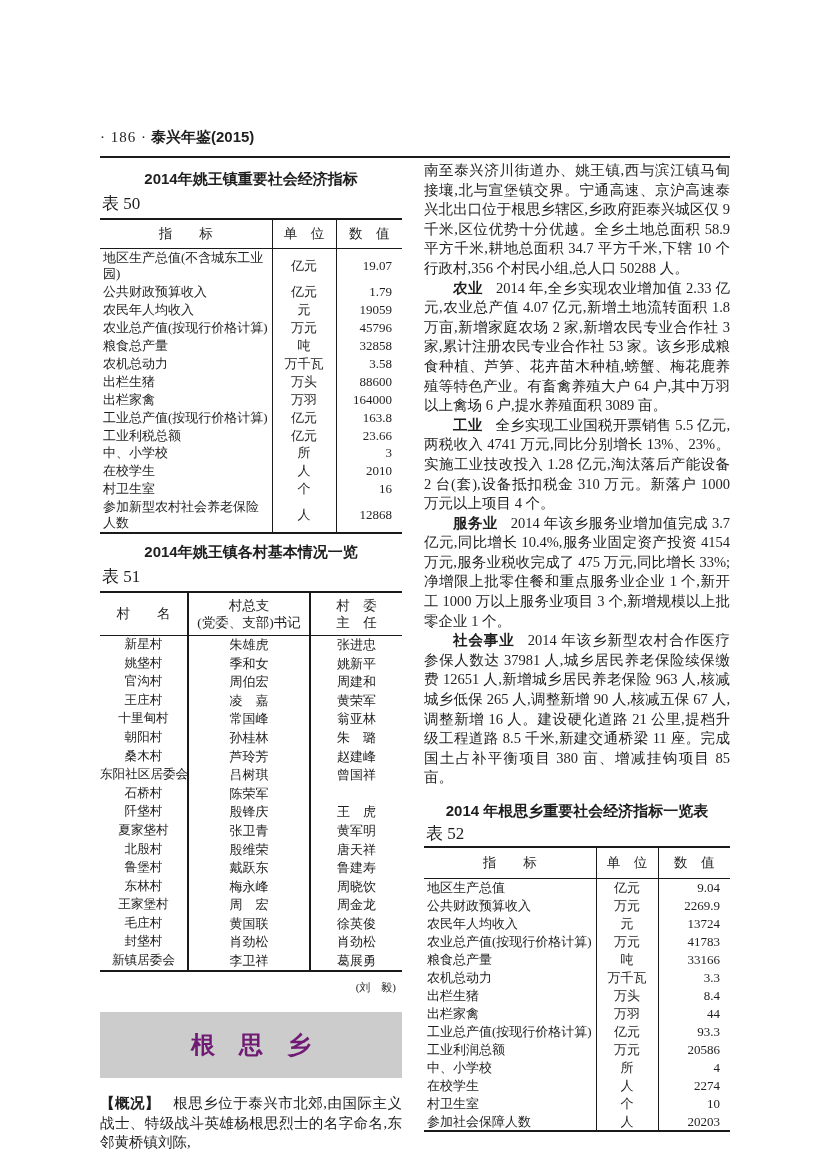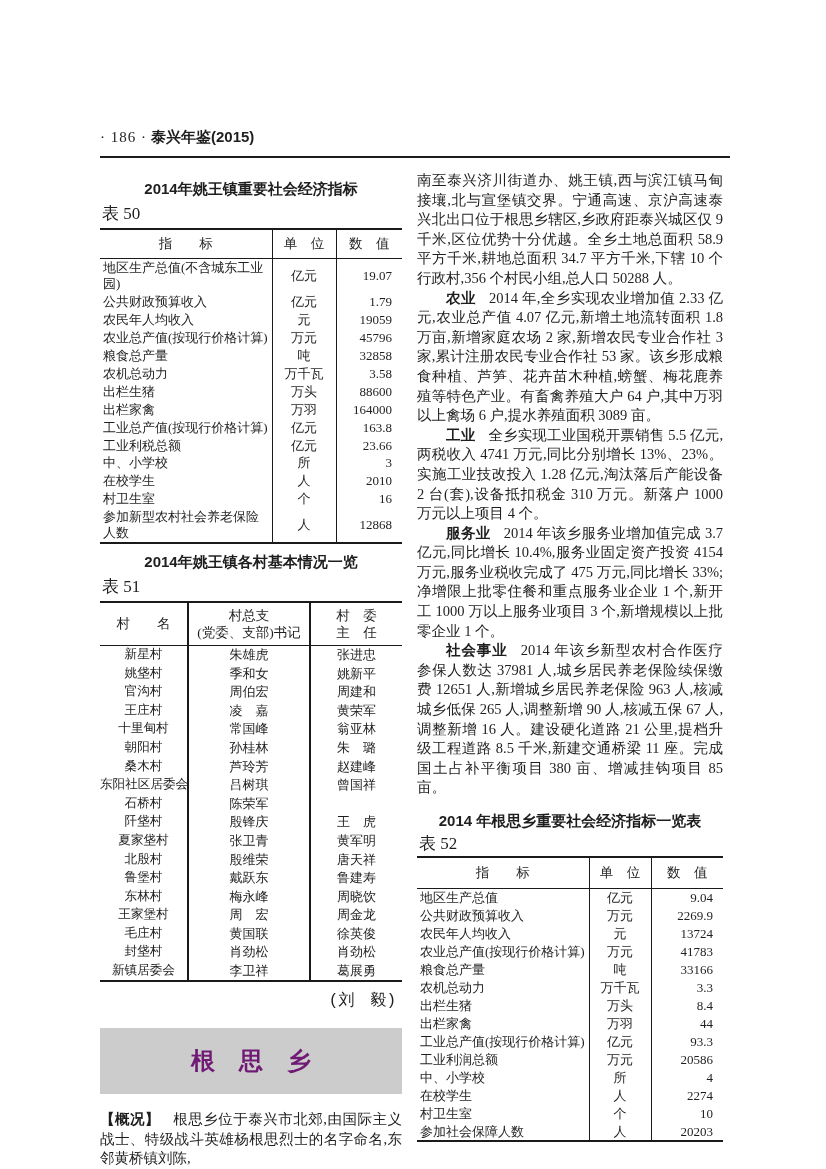--- a/index.html
+++ b/index.html
@@ -8,21 +8,21 @@
     font-family:"Liberation Serif","DejaVu Serif",serif;color:#1e1e1e;
     -webkit-font-smoothing:antialiased;
   }
   .sheet{position:absolute;left:100px;top:128px;width:630px;}
   .page-header{
     font-size:15px;padding-bottom:9px;border-bottom:2px solid #1c1c1c;
     display:flex;align-items:baseline;gap:4px;
   }
   .page-header .num{letter-spacing:1px;}
   .page-header .book{font-family:"Liberation Sans","DejaVu Sans",sans-serif;font-weight:700;font-size:15px;}
-  .cols{display:flex;gap:15px;margin-top:13px;}
+  .cols{display:flex;gap:22px;margin-top:3px;}
   .col-left{width:302px;flex:none;}
   .col-right{width:306px;flex:none;}
 
   .tbl-title{
     font-family:"Liberation Sans","DejaVu Sans",sans-serif;font-weight:700;
     font-size:15px;text-align:center;margin:9px 0 3px;
   }
   .tbl-caption{font-size:17px;margin:0 0 3px 2px;}
 
   table.stat-table{width:100%;border-collapse:collapse;table-layout:fixed;
@@ -39,21 +39,21 @@
 
   table.village-table{width:100%;border-collapse:collapse;table-layout:fixed;
     border-top:2px solid #1a1a1a;border-bottom:2px solid #1a1a1a;font-size:13px;}
   .village-table th{font-weight:normal;font-size:13.5px;border-bottom:1px solid #1a1a1a;
     padding:4px 0;text-align:center;line-height:17px;}
   .village-table td{padding:1.4px 0;line-height:15.8px;text-align:center;}
   .village-table .v2,.village-table .v3{border-left:2px solid #1a1a1a;}
   .village-table td.v1{font-size:12.6px;white-space:nowrap;}
   .t51 col.w1{width:88px;} .t51 col.w2{width:122px;}
 
-  .attribution{text-align:right;font-size:16px;margin:8px 6px 0 0;font-family:Liberation Mono, monospace;}
+  .attribution{text-align:right;font-size:11px;margin:8px 6px 0 0;}
 
   .section-box{
     margin-top:17px;height:66px;background:#cccccc;
     display:flex;align-items:center;justify-content:center;
     font-family:"Liberation Sans","DejaVu Sans",sans-serif;
     font-weight:600;font-size:24px;color:#701a75;
   }
 
   .body-text{font-size:14.5px;line-height:19.6px;text-align:justify;}
   .para{margin:0;text-indent:2em;}

